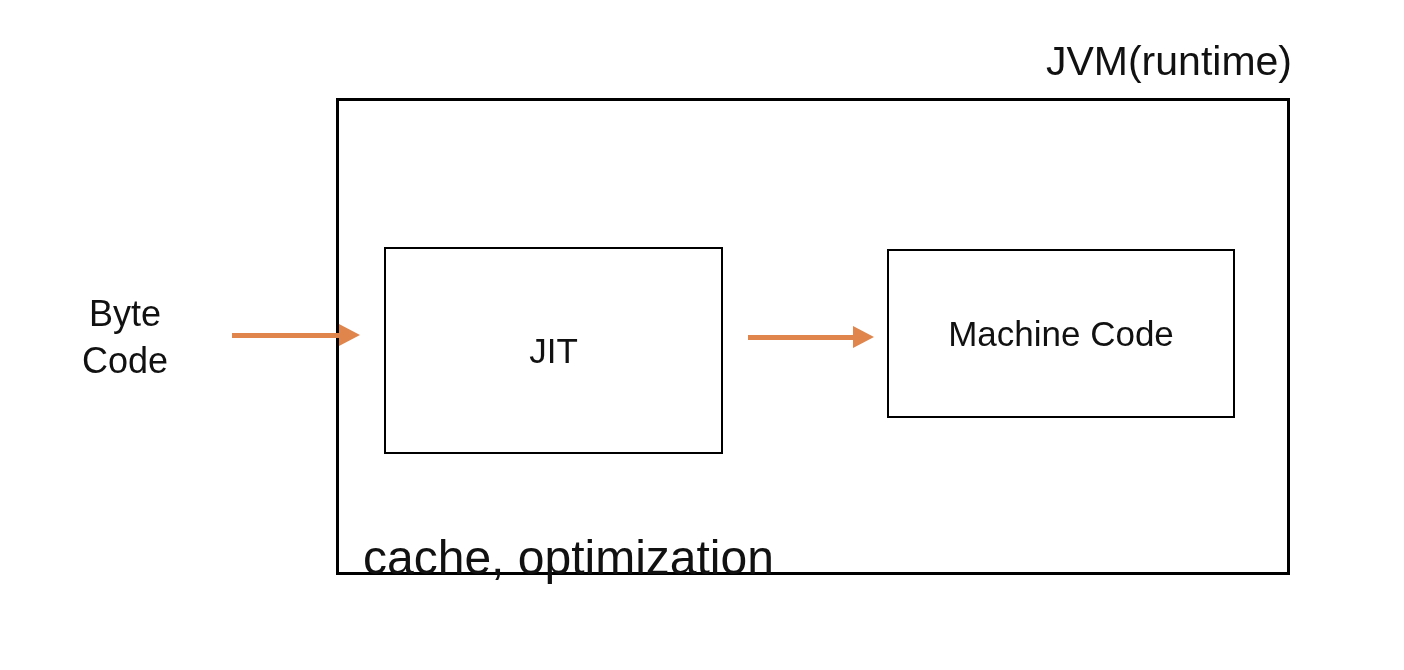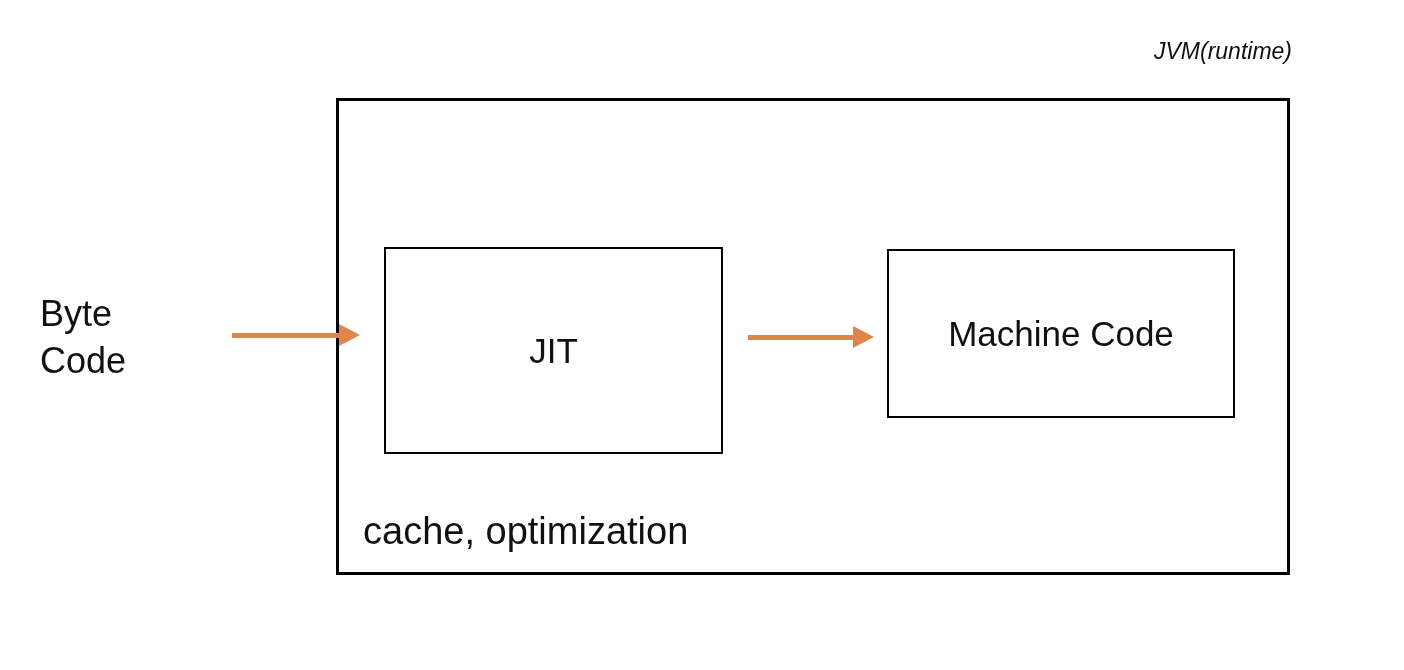--- a/index.html
+++ b/index.html
@@ -16,40 +16,39 @@
     height: 670px;
     background: var(--bg);
     font-family: "Liberation Sans", "DejaVu Sans", sans-serif;
     color: var(--text);
     overflow: hidden;
   }
   .jvm-title {
     position: absolute;
     top: 38px;
     right: 112px;
-    font-size: 23px;
+    font-size: 41px;
     letter-spacing: 0px;
     white-space: nowrap;
-    font-style: italic;
   }
   .jvm-box {
     position: absolute;
     left: 336px;
     top: 98px;
     width: 954px;
     height: 477px;
     border: 3px solid var(--border);
     background: transparent;
   }
   .byte-code {
     position: absolute;
     left: 40px;
     top: 290px;
     width: 170px;
-    text-align: left;
+    text-align: center;
     font-size: 36px;
     line-height: 47px;
   }
   .node-box {
     position: absolute;
     border: 2px solid var(--border);
     display: flex;
     flex-direction: column;
     align-items: center;
     justify-content: center;
@@ -66,22 +65,22 @@
   }
   .machine-box {
     left: 887px;
     top: 249px;
     width: 348px;
     height: 169px;
   }
   .cache-label {
     position: absolute;
     left: 363px;
-    top: 510px;
-    font-size: 38px;
+    top: 530px;
+    font-size: 48px;
     white-space: nowrap;
   }
   .arrow {
     position: absolute;
     height: 22px;
   }
   .arrow .shaft {
     position: absolute;
     left: 0;
     top: 9px;

